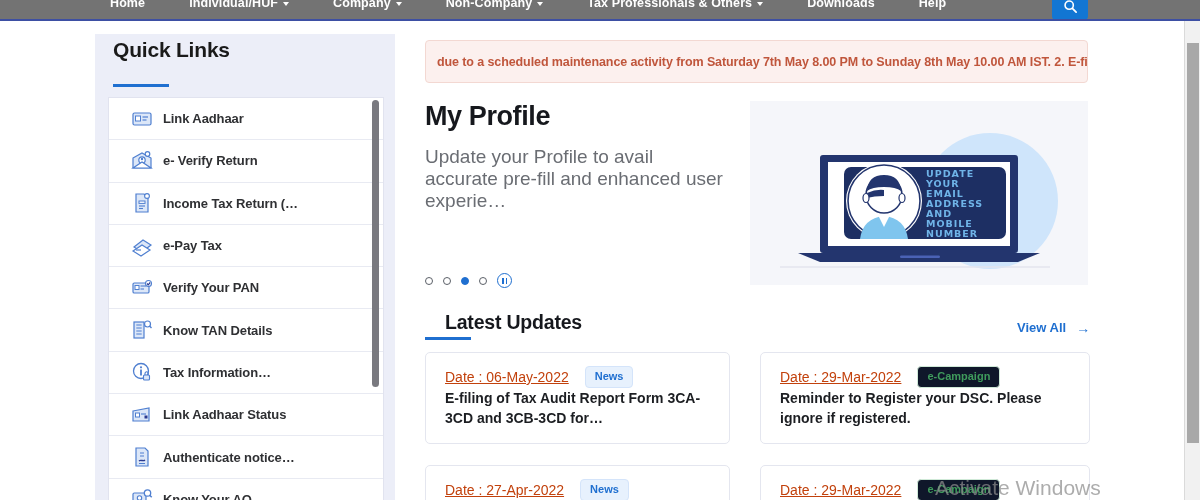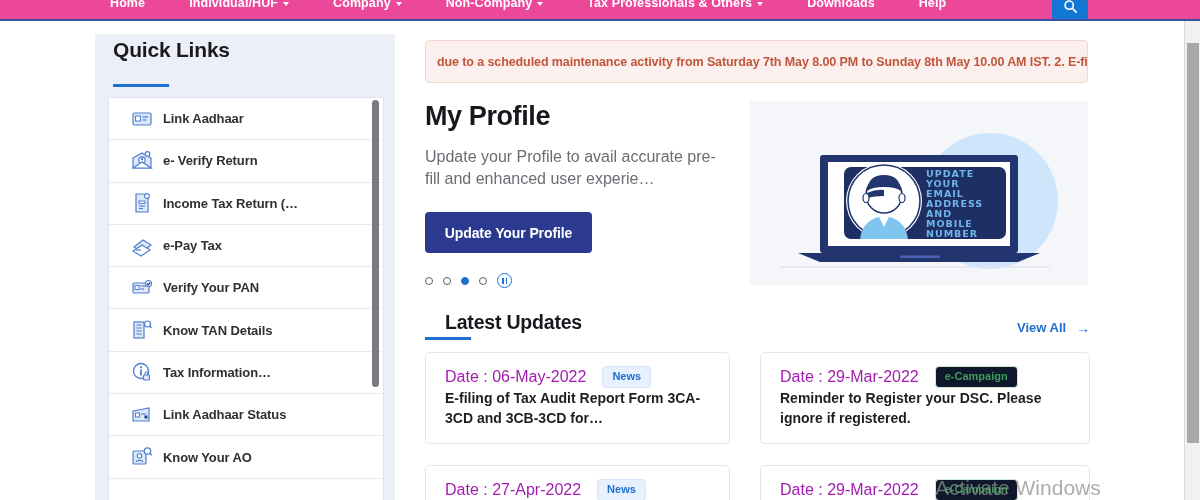--- a/index.html
+++ b/index.html
@@ -6,21 +6,21 @@
   body{
     width:1200px;height:500px;overflow:hidden;
     background:#ffffff;
     font-family:"Liberation Sans", sans-serif;
     position:relative;
   }
 
   
   .navbar{
     position:absolute;left:0;top:0;width:1200px;height:21px;
-    background:#ec4899;
+    background:#737373;
     overflow:hidden;
   }
   .nav-items{
     position:absolute;left:88px;top:-8px;
     display:flex;align-items:center;gap:0px;
     height:21px;
   }
   .nav-item{
     color:#ffffff;font-size:12.5px;font-weight:bold;
     padding:0 22px;white-space:nowrap;display:flex;align-items:center;gap:5px;
@@ -99,21 +99,21 @@
     font-size:12.5px;font-weight:bold;color:#c0563c;
     white-space:nowrap;padding-left:11px;letter-spacing:-.1px;
   }
 
   .profile-title{
     position:absolute;left:0;top:101px;
     font-size:27px;font-weight:bold;color:#16181d;letter-spacing:-.4px;
   }
   .profile-desc{
     position:absolute;left:0;top:146px;width:305px;
-    font-size:16px;color:#6a6d73;line-height:22px;
+    font-size:19px;color:#6a6d73;line-height:22px;
   }
   .update-btn{
     position:absolute;left:0;top:212px;width:167px;height:41px;
     background:#2b3a8f;border-radius:4px;border:none;
     color:#ffffff;font-size:14px;font-weight:bold;
     font-family:"Liberation Sans", sans-serif;
     display:flex;align-items:center;justify-content:center;cursor:pointer;
     letter-spacing:-.1px;
   }
   .dots{
@@ -151,21 +151,21 @@
   .cards{
     position:absolute;left:0;top:352px;width:760px;
   }
   .card{
     position:absolute;width:305px;height:92px;
     background:#ffffff;border:1px solid #e4e6ef;border-radius:5px;
     box-sizing:border-box;padding:13px 16px 0 19px;
   }
   .card.col2{width:330px;}
   .card-top{display:flex;align-items:center;gap:16px;}
-  .card-date{font-size:16px;color:#a21caf;white-space:nowrap;}
+  .card-date{font-size:14px;color:#c2410c;white-space:nowrap;text-decoration:underline;}
   .badge{
     font-size:11px;font-weight:bold;border-radius:4px;padding:3px 9px;white-space:nowrap;
     line-height:1.25;
   }
   .badge.news{background:#e7f1fd;color:#1f6fd0;border:1px solid #d4e4fa;}
   .badge.camp{background:#0f172a;color:#3f9b5c;border:1px solid #cfe9d7;}
   .card-text{
     margin-top:0;font-size:14px;font-weight:bold;color:#1c1e22;line-height:20px;
   }
 
@@ -319,20 +319,31 @@
               <rect x="5.5" y="10" width="4" height="4" fill="#fff" stroke="#4f7fd0" stroke-width="1"></rect>
               <line x1="11" y1="11" x2="16" y2="11" stroke="#4f7fd0" stroke-width="1.1"></line>
               <rect x="14.5" y="12.5" width="3" height="3" fill="#2b3a8f"></rect>
             </svg>
           </span>
           <span class="ql-label">Link Aadhaar Status</span>
         </div>
         <div class="ql-item">
           <span class="ql-icon">
             <svg width="24" height="24" viewBox="0 0 24 24">
+              <path d="M6 3h9l3 3v15H6z" fill="#dce7f8" stroke="#4f7fd0" stroke-width="1.2"></path>
+              <path d="M10 8h4M10 11h4" stroke="#4f7fd0" stroke-width="1.2"></path>
+              <path d="M9 16c2-2 4 1 6-1" fill="none" stroke="#2b3a8f" stroke-width="1.3"></path>
+              <line x1="9" y1="18.5" x2="15" y2="18.5" stroke="#4f7fd0" stroke-width="1"></line>
+            </svg>
+          </span>
+          <span class="ql-label">Authenticate notice…</span>
+        </div>
+        <div class="ql-item">
+          <span class="ql-icon">
+            <svg width="24" height="24" viewBox="0 0 24 24">
               <rect x="3" y="6" width="13" height="13" rx="1.3" fill="#dce7f8" stroke="#4f7fd0" stroke-width="1.2"></rect>
               <circle cx="9.5" cy="11" r="2.2" fill="#fff" stroke="#4f7fd0" stroke-width="1.1"></circle>
               <path d="M6 17c.8-2.2 6.2-2.2 7 0" fill="none" stroke="#4f7fd0" stroke-width="1.1"></path>
               <circle cx="17.5" cy="6" r="3.2" fill="#fff" stroke="#4f7fd0" stroke-width="1.3"></circle>
               <line x1="19.8" y1="8.3" x2="21.7" y2="10.2" stroke="#4f7fd0" stroke-width="1.5"></line>
             </svg>
           </span>
           <span class="ql-label">Know Your AO</span>
         </div>
       </div>
@@ -343,21 +354,20 @@
 </div>
 
 <div class="main">
 
   <div class="alert">
     <div class="alert-text">due to a scheduled maintenance activity from Saturday 7th May 8.00 PM to Sunday 8th May 10.00 AM IST. 2. E-fil</div>
   </div>
 
   <div class="profile-title">My Profile</div>
   <div class="profile-desc">Update your Profile to avail accurate pre-fill and enhanced user experie…</div>
-  <button class="update-btn">Update Your Profile</button>
 
   <div class="dots">
     <span class="dot"></span>
     <span class="dot"></span>
     <span class="dot active"></span>
     <span class="dot"></span>
     <span class="pause-btn">
         <i></i>
         <i></i>
       </span>

